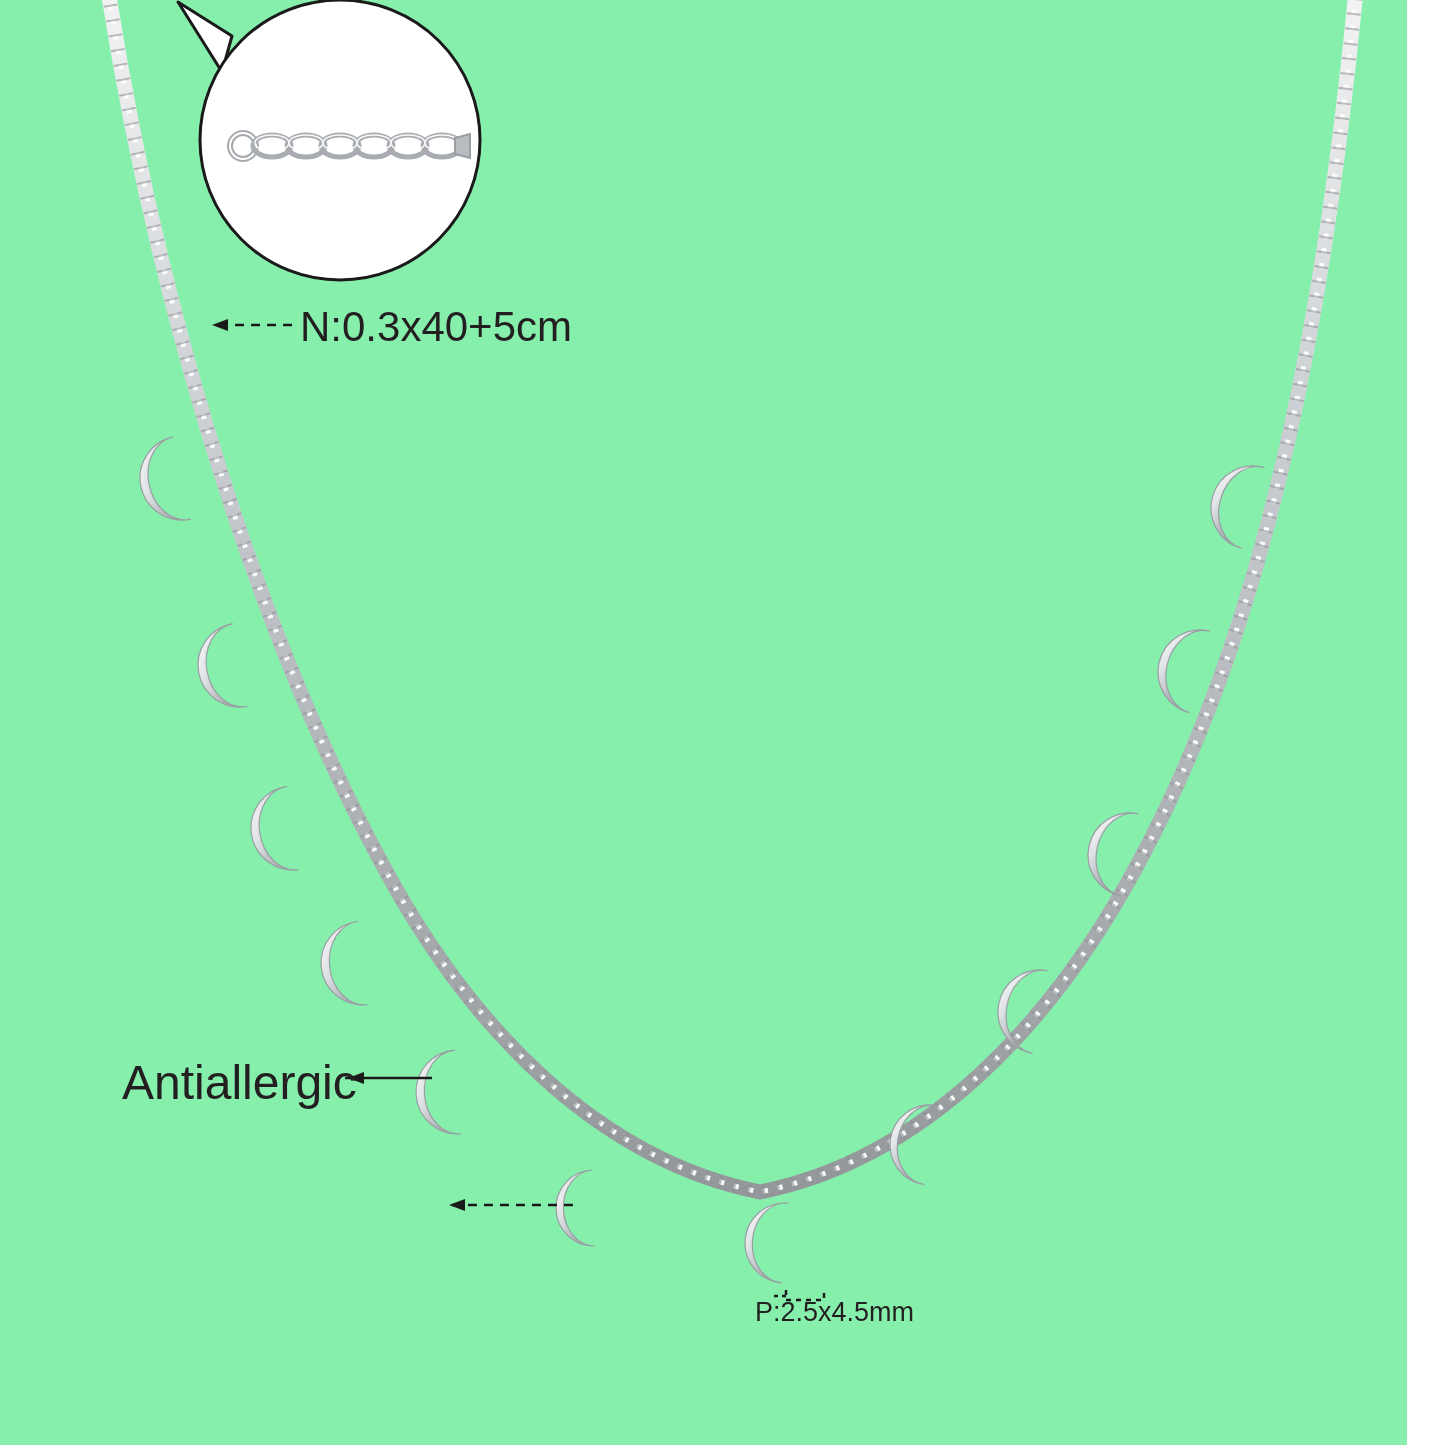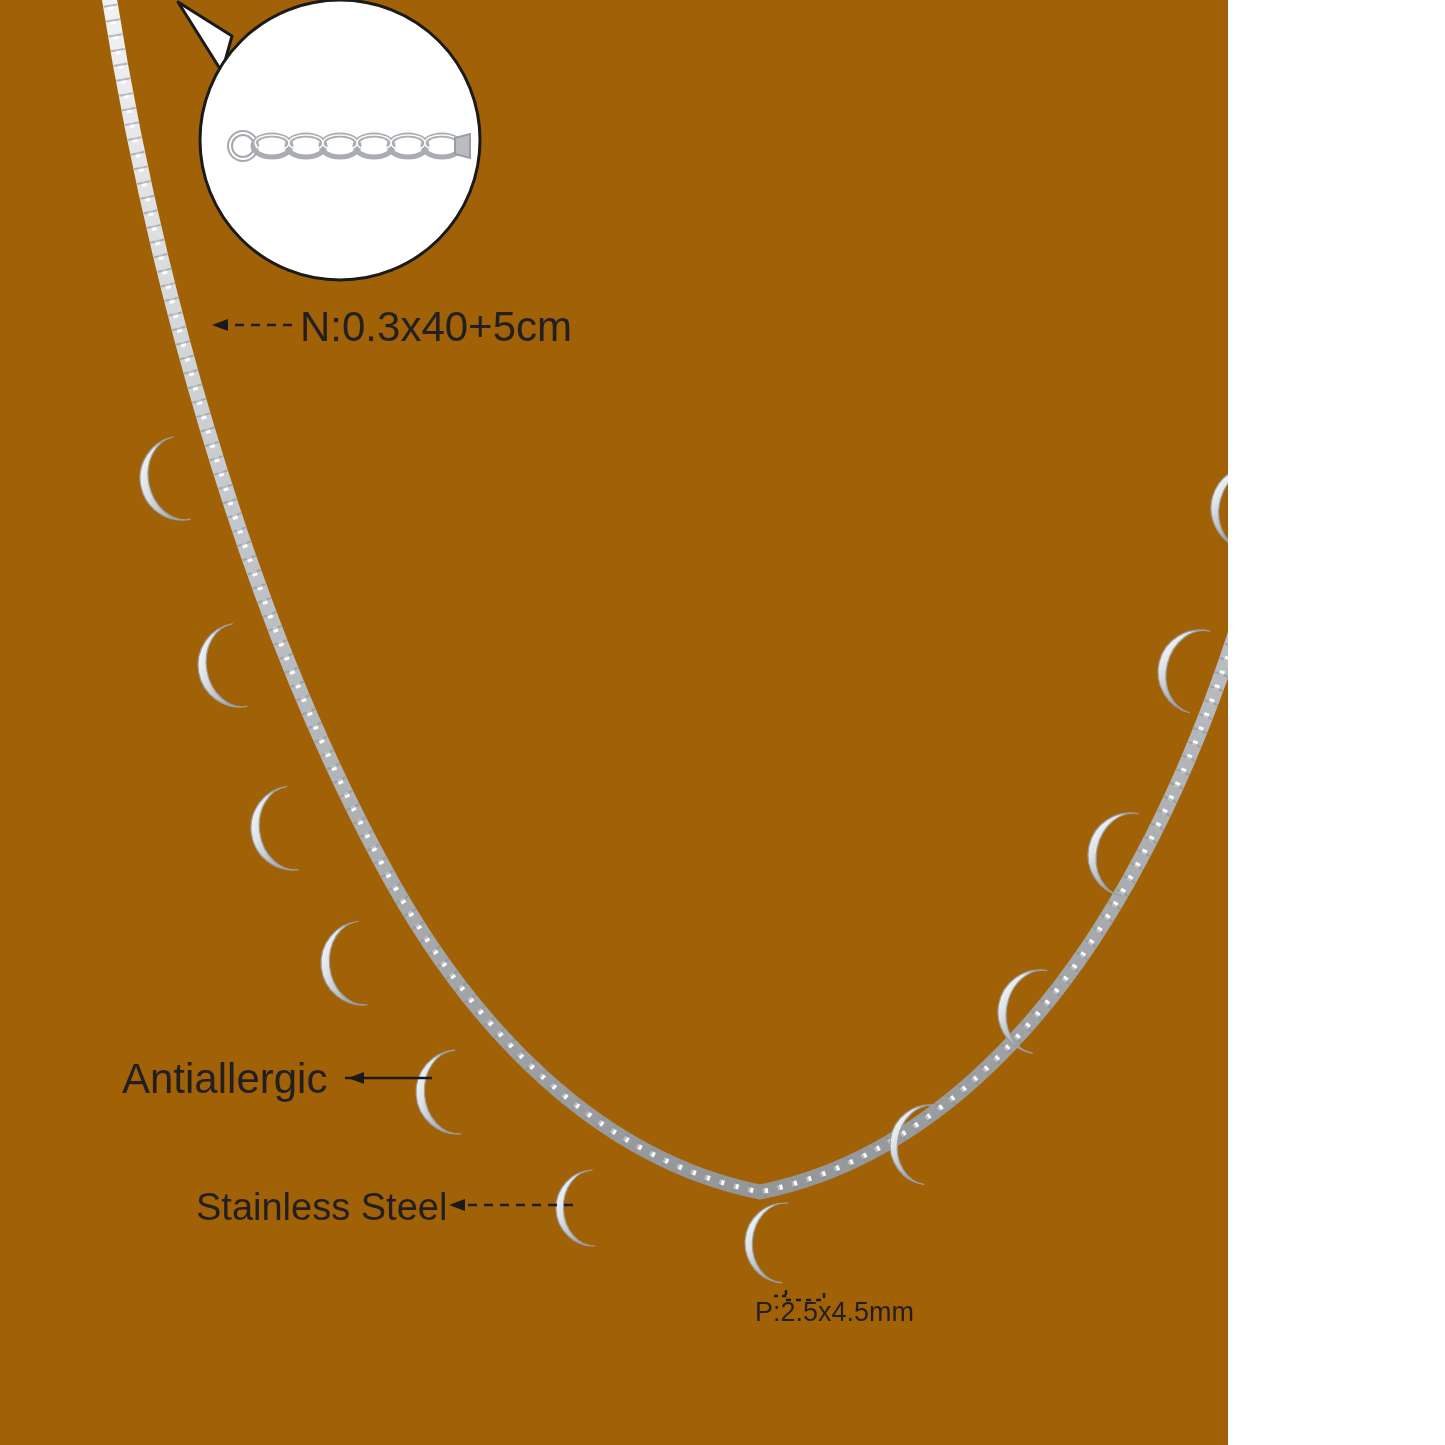--- a/index.html
+++ b/index.html
@@ -5,23 +5,23 @@
   html, body {
     margin: 0;
     padding: 0;
     background: #ffffff;
   }
   body {
     font-family: "Liberation Sans", sans-serif;
   }
   #canvas {
     position: relative;
-    width: 1228px;
+    width: 1407px;
     height: 1445px;
-    background: #a16207;
+    background: #86efac;
     overflow: hidden;
   }
   svg.layer {
     position: absolute;
     left: 0;
     top: 0;
     width: 1445px;
     height: 1445px;
   }
   .annotation-text {
@@ -31,21 +31,21 @@
     font-family: "Liberation Sans", sans-serif;
   }
   #label-length {
     left: 300px;
     top: 303px;
     font-size: 42px;
   }
   #label-anti {
     left: 122px;
     top: 1055px;
-    font-size: 42px;
+    font-size: 48px;
   }
   #label-steel {
     left: 196px;
     top: 1186px;
     font-size: 38px;
   }
   #label-pendant {
     left: 755px;
     top: 1297px;
     font-size: 27px;
@@ -191,17 +191,16 @@
 
       <path d="M 786 1290 L 786 1300 L 824 1300 L 824 1290" stroke-dasharray="5 5"></path>
       <path d="M 786 1296 L 770 1296" stroke-dasharray="4 4"></path>
     </g>
   </svg>
 
   <div class="annotation-text" id="label-length">N:0.3x40+5cm</div>
 
   <div class="annotation-text" id="label-anti">Antiallergic</div>
 
-  <div class="annotation-text" id="label-steel">Stainless Steel</div>
 
   <div class="annotation-text" id="label-pendant">P:2.5x4.5mm</div>
 
 </div>
 
 </body></html>

